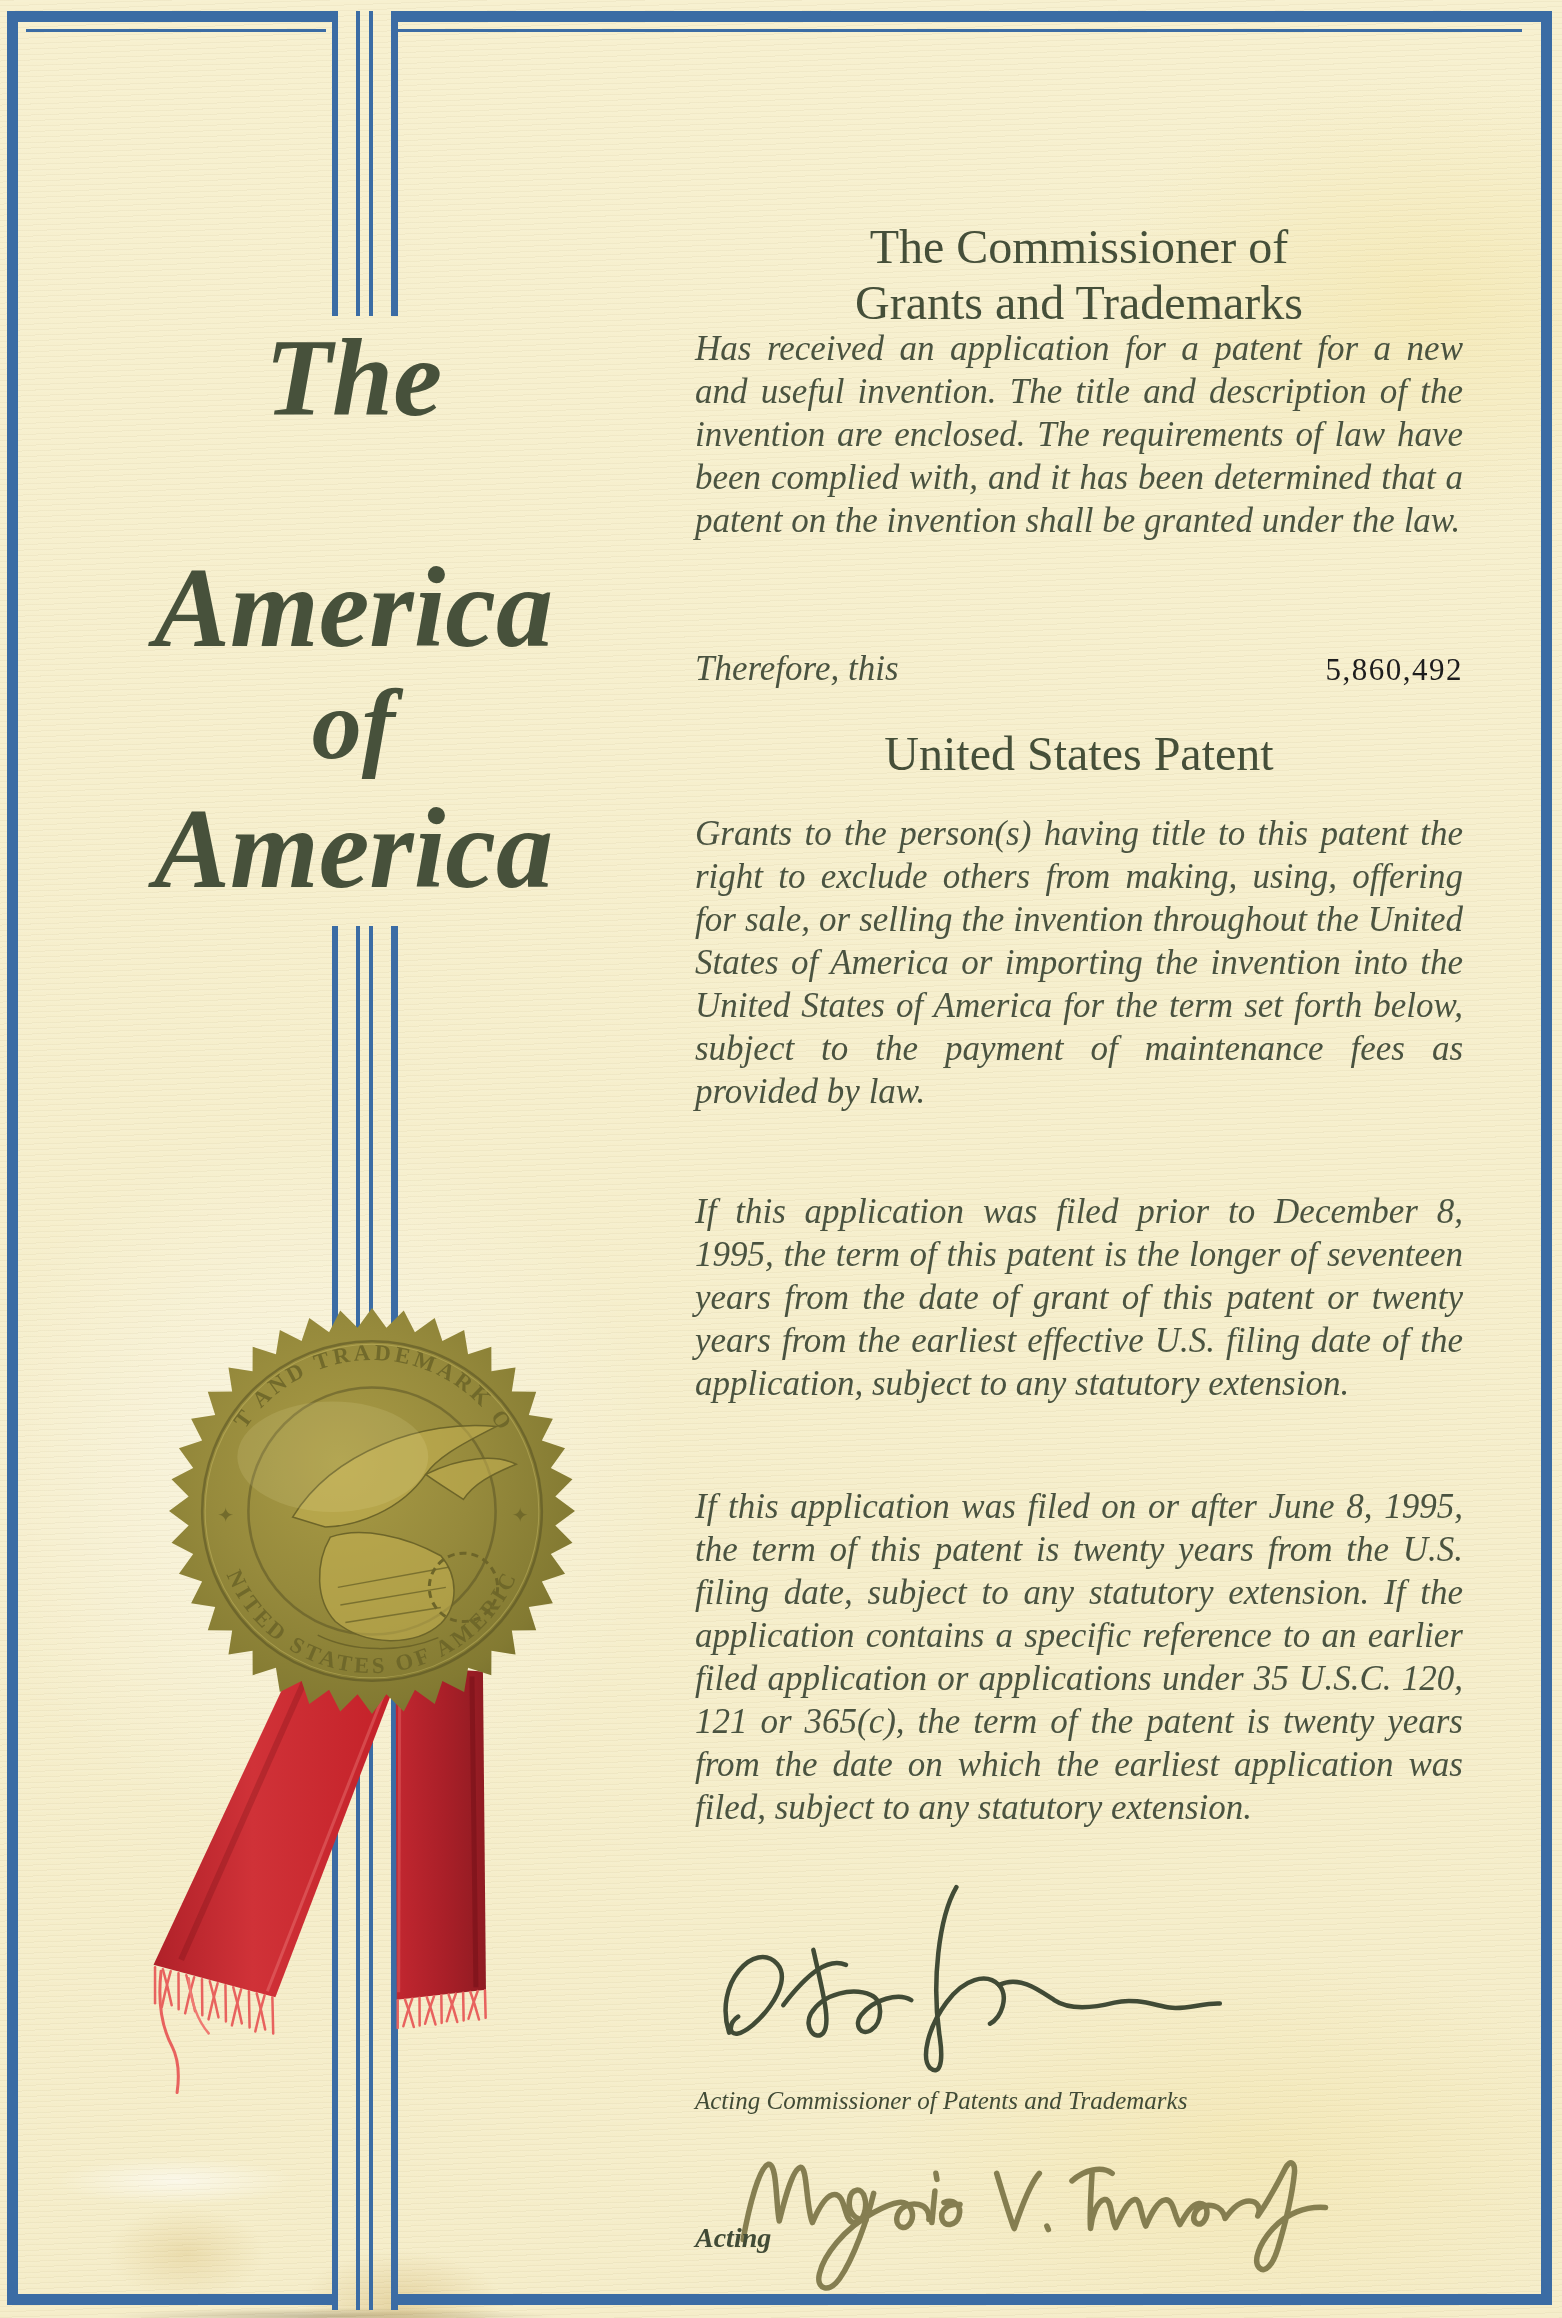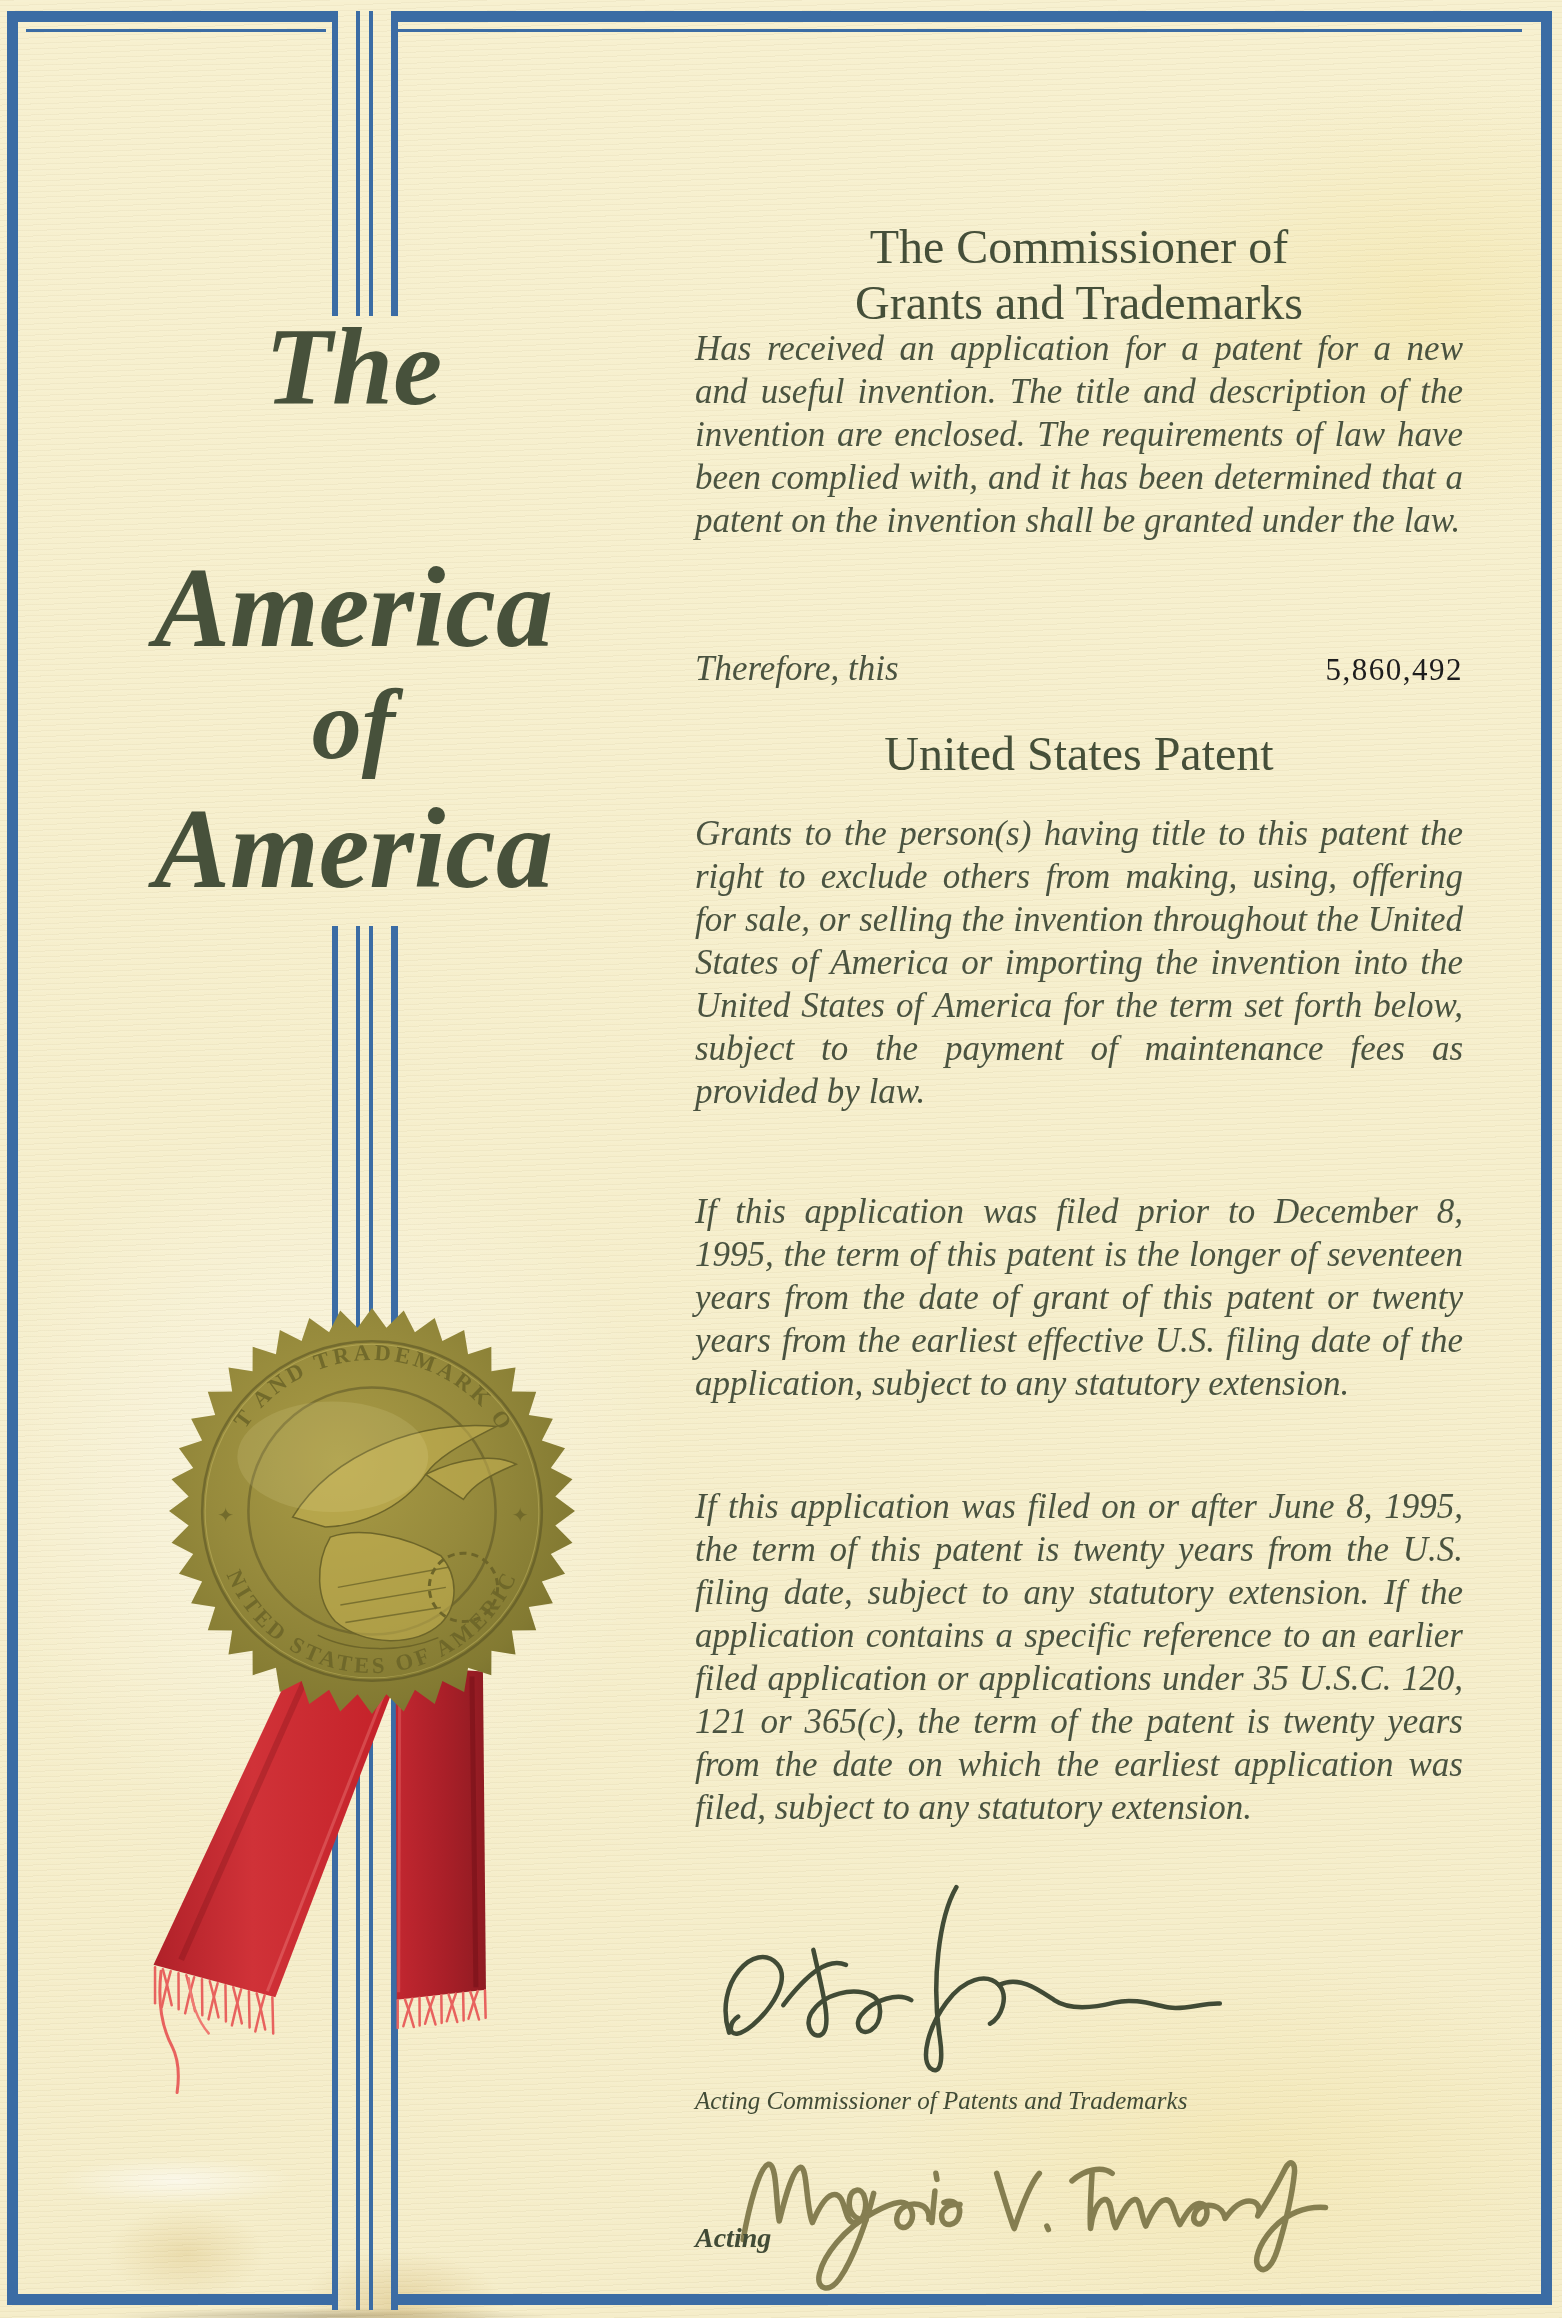--- a/index.html
+++ b/index.html
@@ -15,21 +15,21 @@
       radial-gradient(ellipse 452px 301px at 1430px 301px, rgba(242,226,158,0.45), transparent 75%),
       radial-gradient(ellipse 502px 261px at 1255px 2158px, rgba(240,222,150,0.35), transparent 78%),
       radial-gradient(ellipse 477px 477px at 311px 1481px, rgba(255,255,255,0.42), transparent 75%),
       linear-gradient(#f7f0cf,#f5edc9);}
   #paper:after{content:"";position:absolute;inset:0;
     background:repeating-linear-gradient(178deg, rgba(120,100,60,0.05) 0 1px, rgba(255,255,255,0.05) 1px 3px, transparent 3px 5.5px);}
   .bl{position:absolute;background:#3b6ca4;}
   
   #us-title{position:absolute;left:40px;top:0;width:627px;height:954px;color:#47513b;}
   #us-title .sline{position:absolute;width:100%;text-align:center;font-style:italic;font-weight:bold;line-height:1;}
-  .s0{top:312px;font-size:110px;}
+  .s0{top:323px;font-size:110px;}
   .s1{top:428px;font-size:114px;}
   .s2{top:551px;font-size:114px;}
   .s3{top:675px;font-size:100px;}
   .s4{top:792px;font-size:114px;}
   
   .rc{position:absolute;left:695px;width:768px;color:#4a5340;margin:0;}
   .heading{font-size:48px;line-height:56px;text-align:center;color:#454f39;}
   .body{font-size:35px;line-height:43px;font-style:italic;text-align:justify;}
   #p-received{top:327px;}
   #h-comm{top:219px;}

